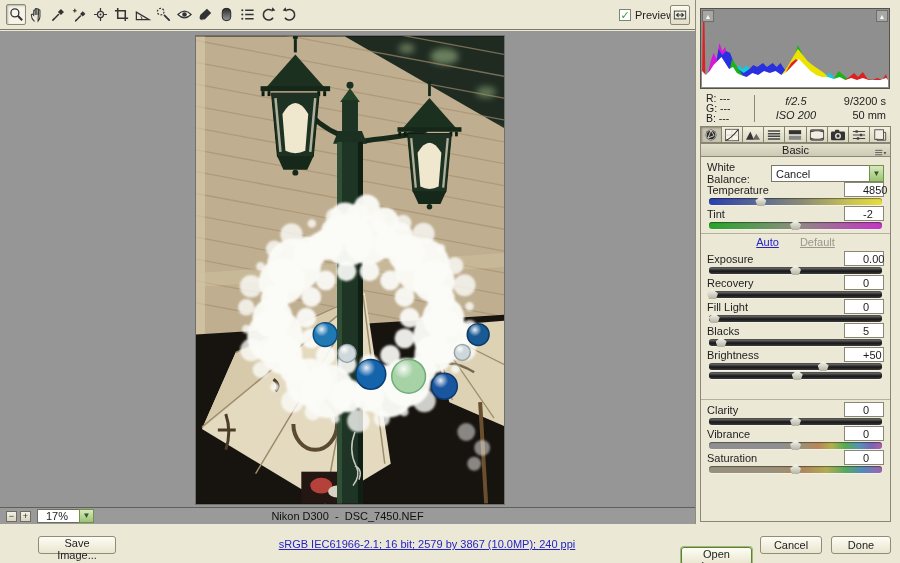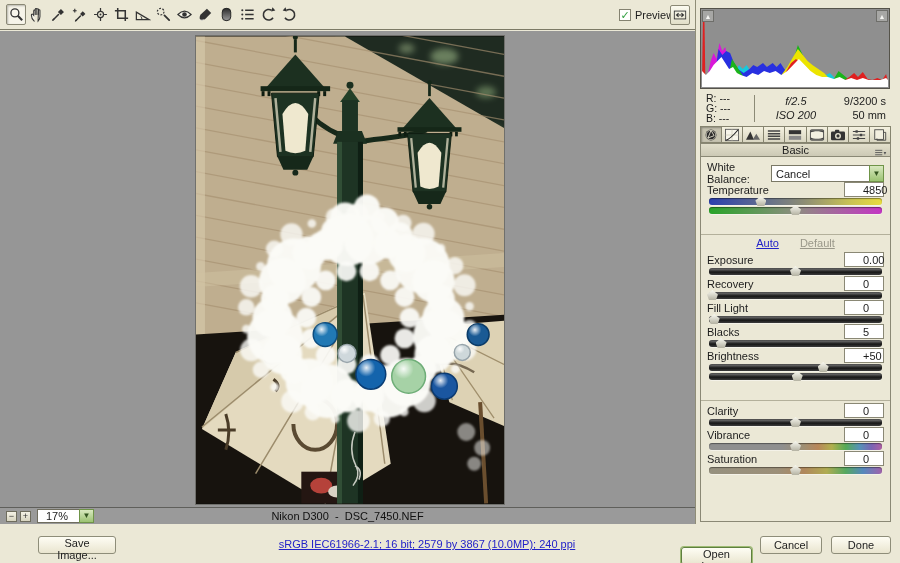--- a/index.html
+++ b/index.html
@@ -592,20 +592,24 @@
           <div class="slider-row">
             <div class="slider-top">
          <span class="slabel">Temperature</span>
          <div class="sval">4850</div>
        </div>
        <div class="strack track-temperature">
          <div class="sthumb" style="left:30%"></div>
        </div>
           </div>
           <div class="slider-row">
+            <div class="slider-top">
+         <span class="slabel">Tint</span>
+         <div class="sval">-2</div>
+       </div>
        <div class="strack track-tint">
          <div class="sthumb" style="left:50%"></div>
        </div>
           </div>
         </div>
       <hr class="sep">
       <div id="links-row">
         <a id="auto-link">Auto</a>
         <a id="default-link">Default</a>
       </div>

